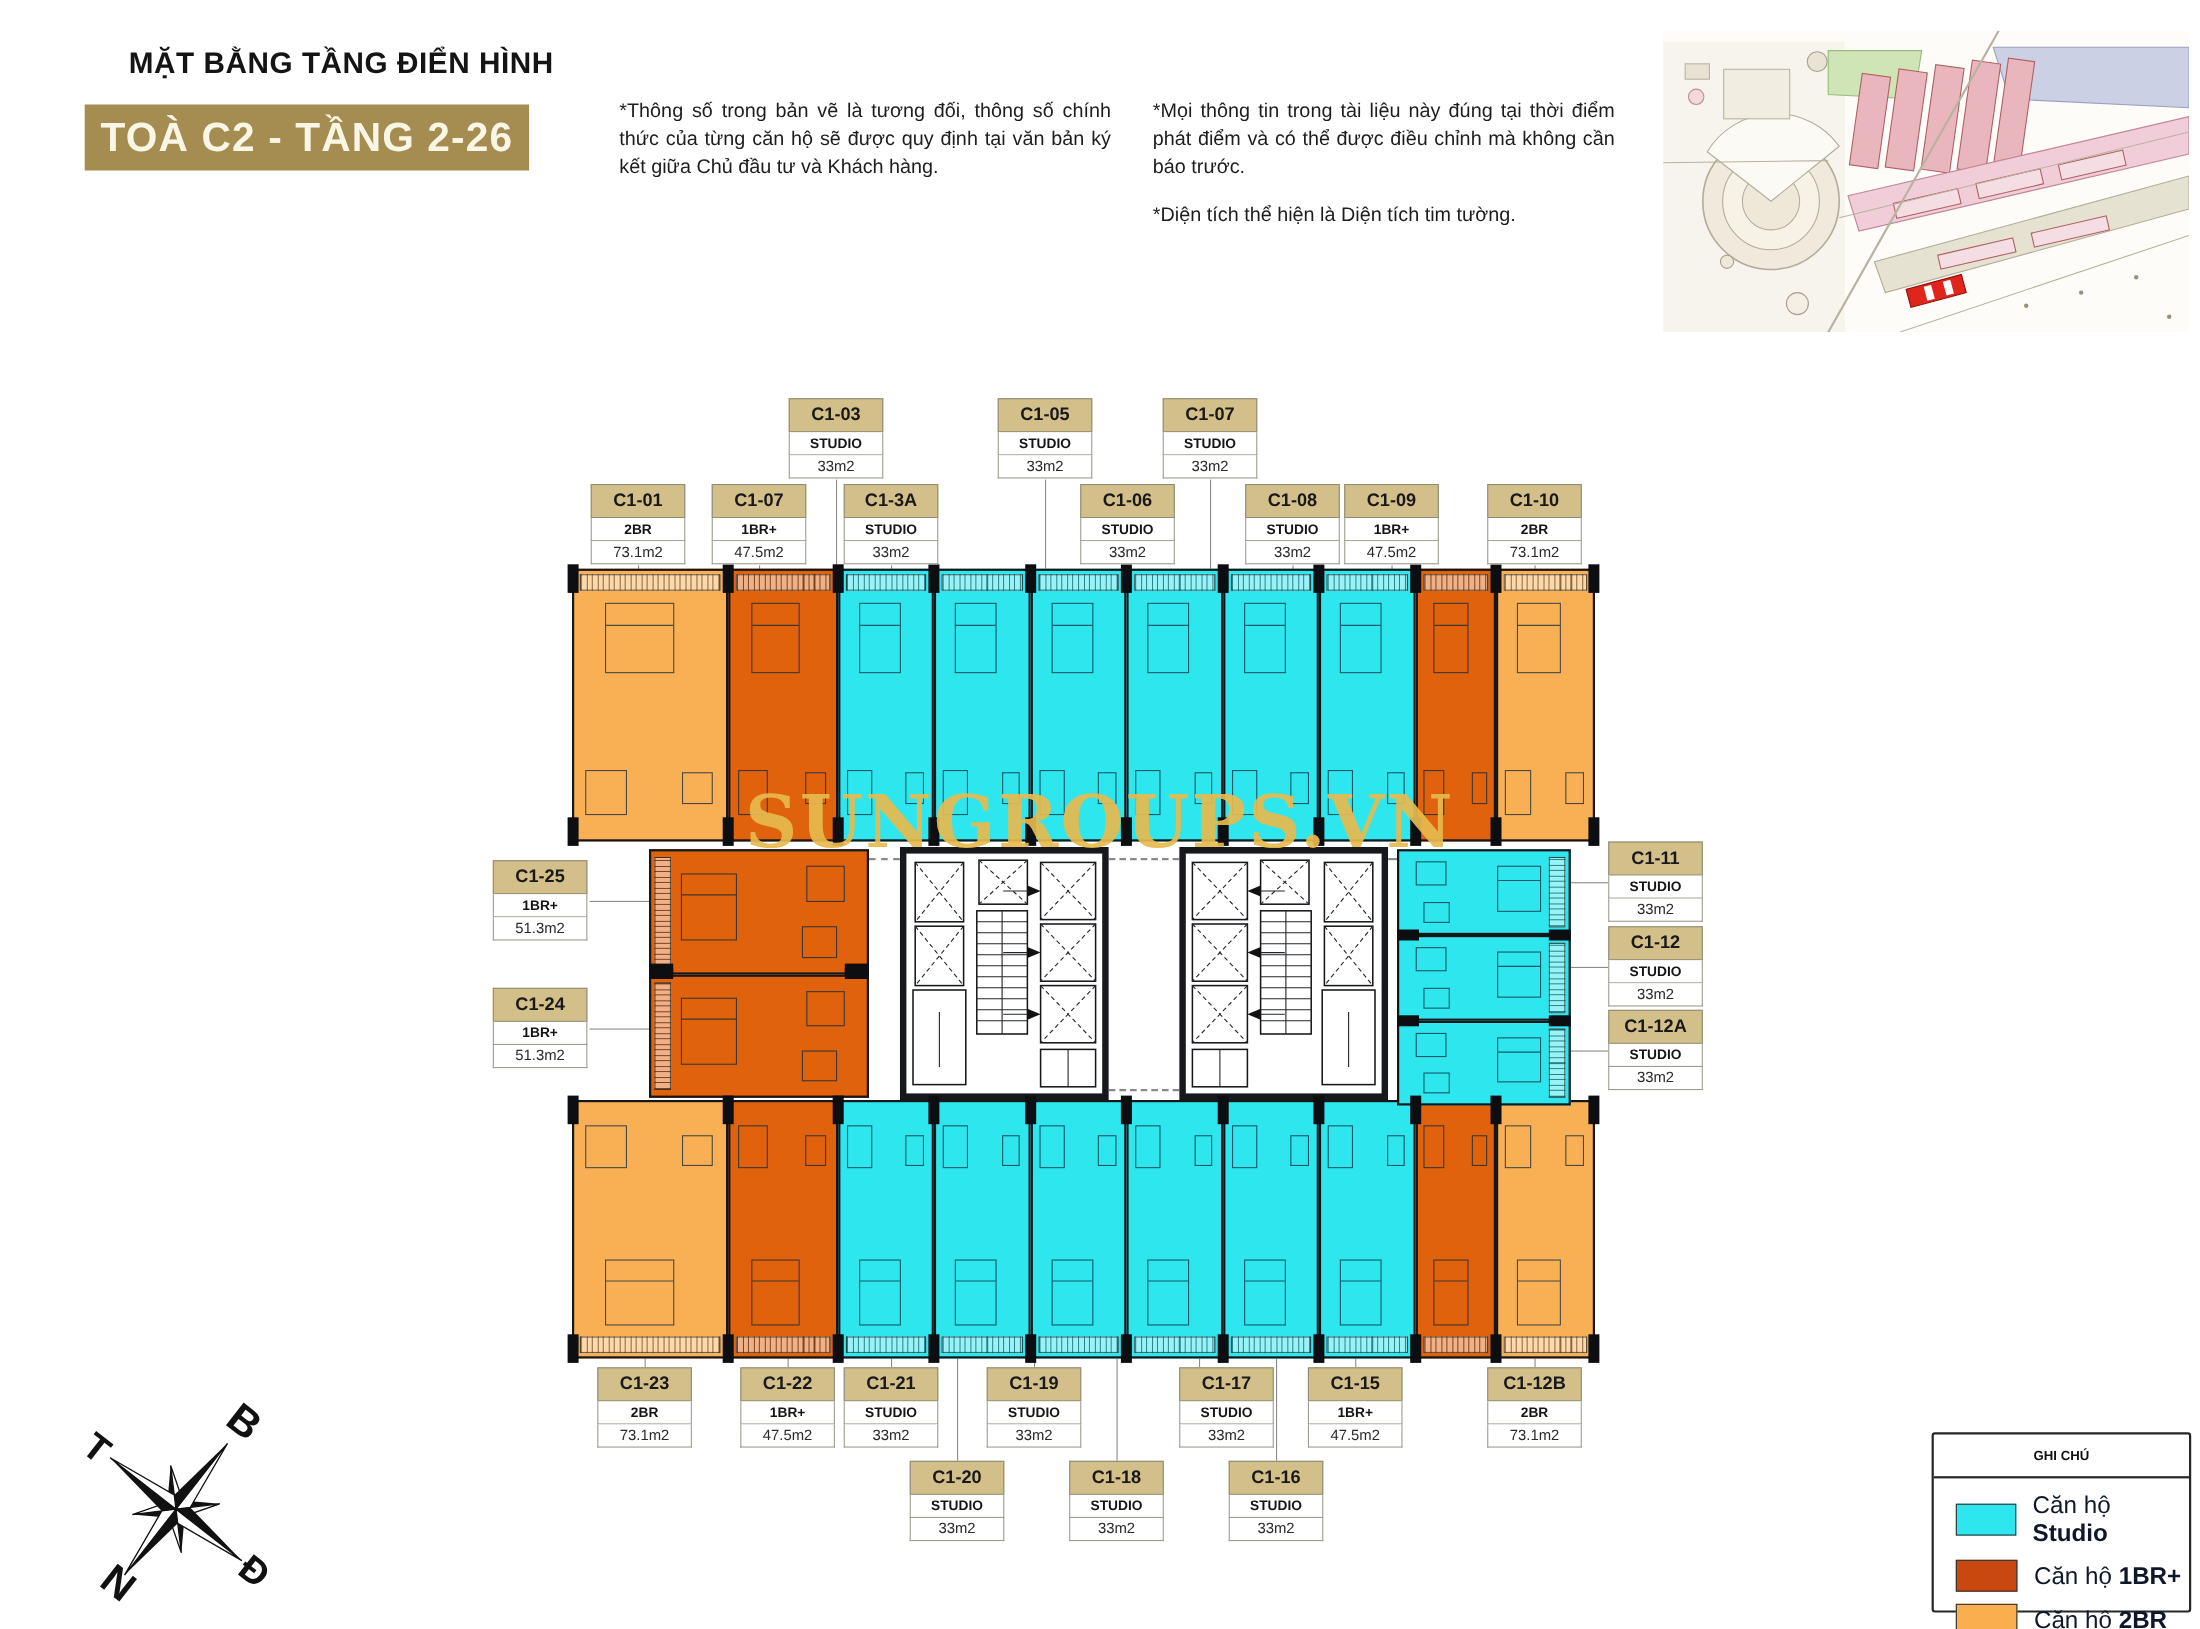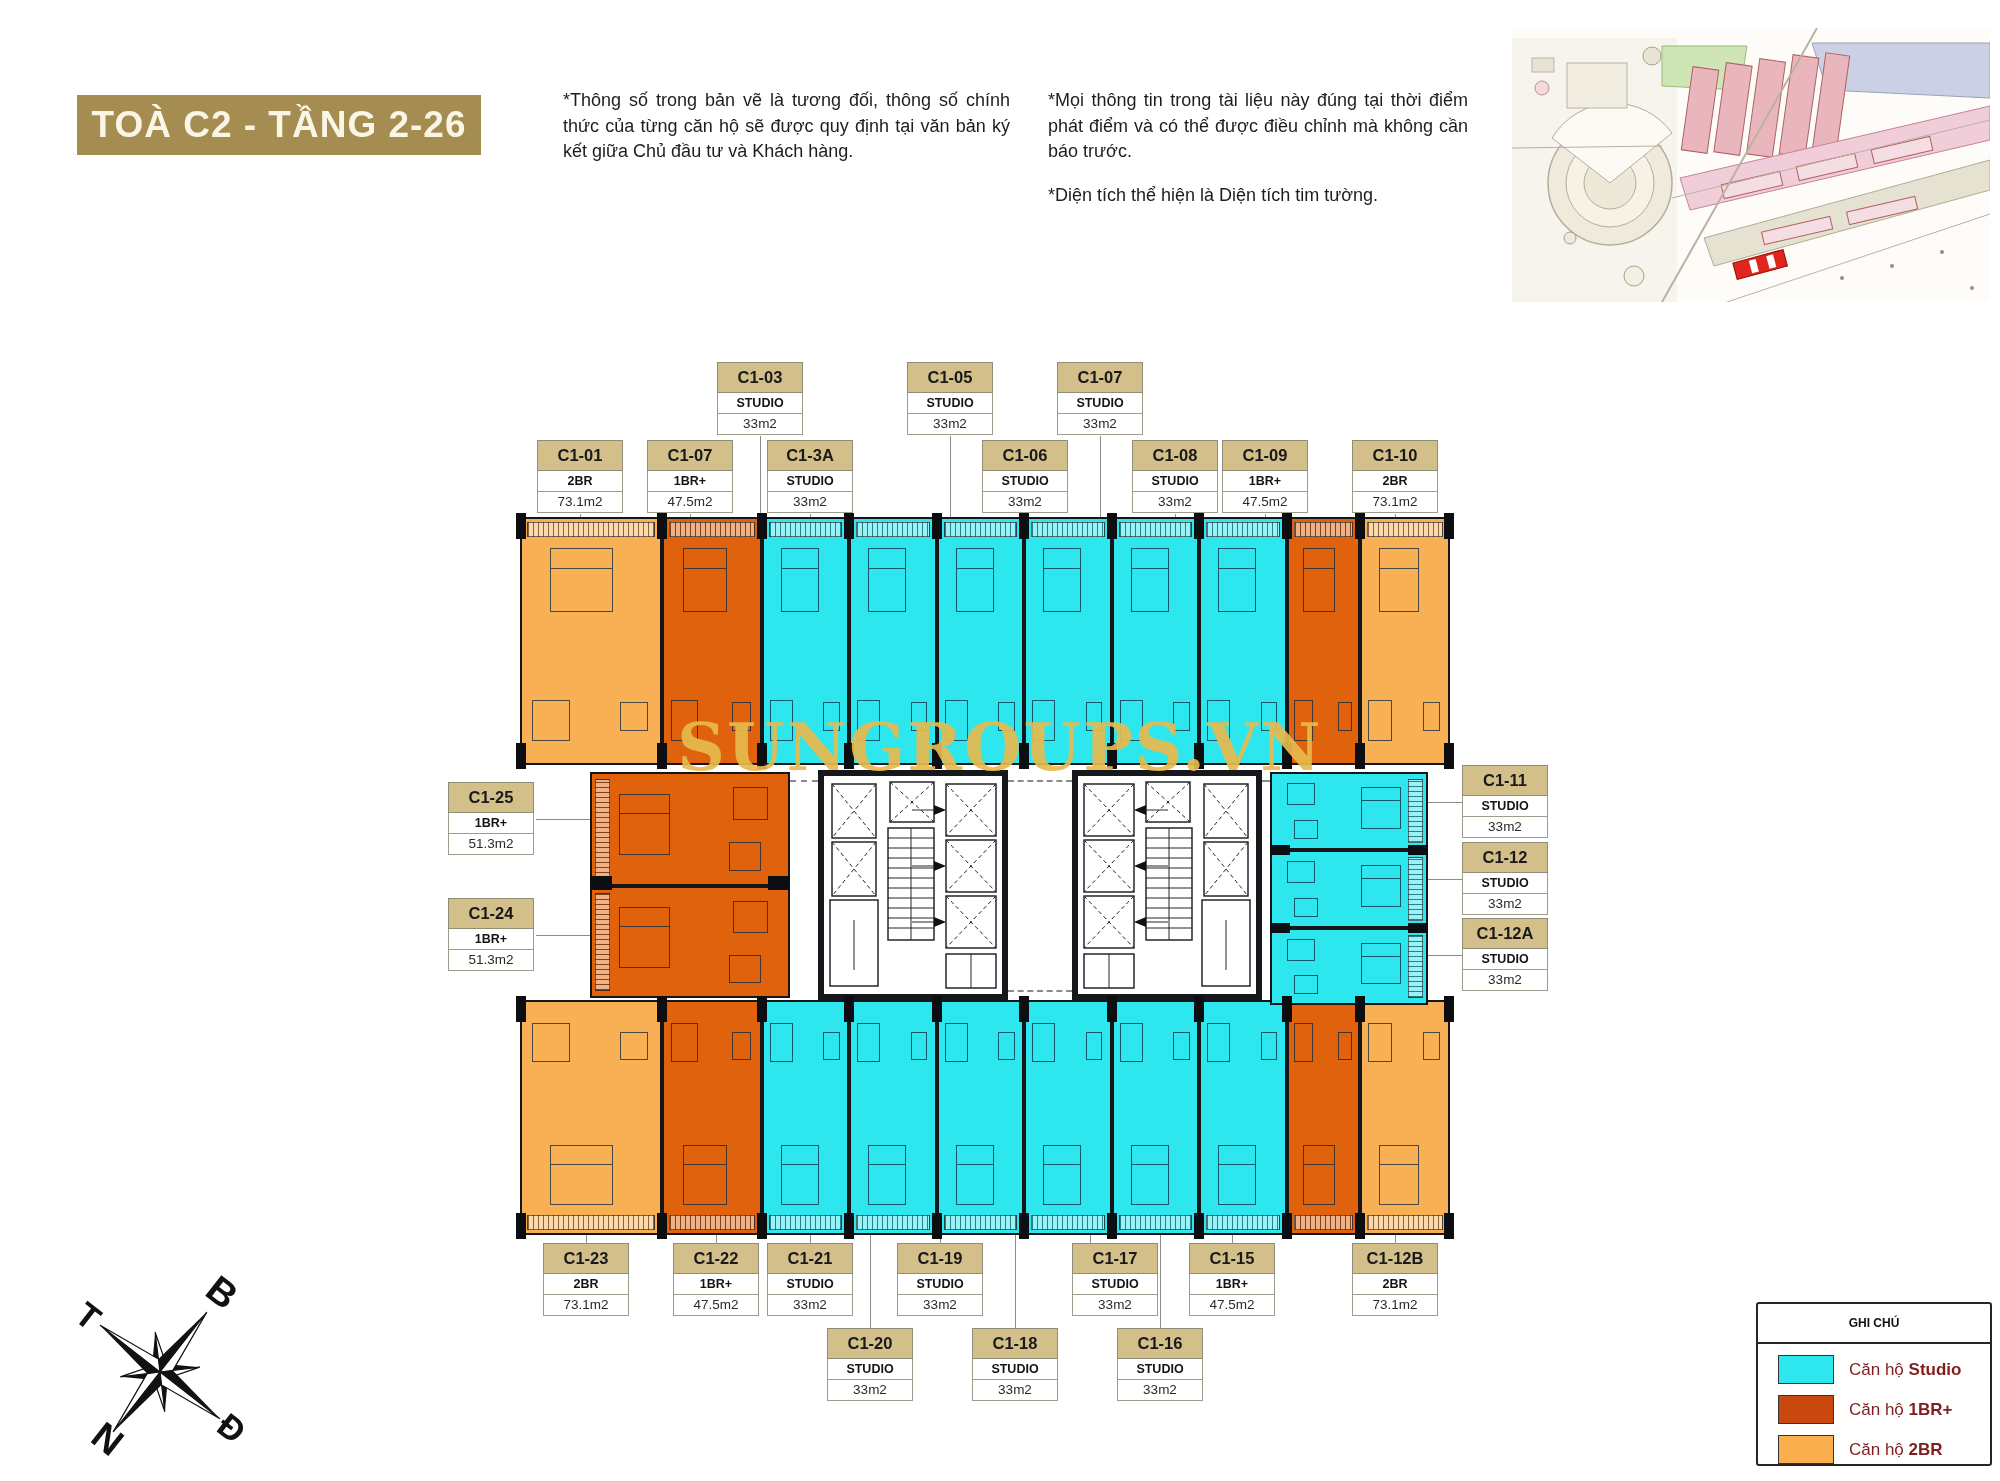--- a/index.html
+++ b/index.html
@@ -34,29 +34,30 @@
   .wm{position:absolute;left:640px;top:708px;width:720px;text-align:center;z-index:40;
       font-family:"DejaVu Serif",serif;font-weight:bold;font-size:66px;color:#e7ba4e;
       opacity:.92;letter-spacing:2px;}
   
   .legend{position:absolute;left:1756px;top:1302px;width:236px;height:164px;background:#fff;
           border:2px solid #262626;border-radius:3px;box-sizing:border-box;}
   .legend .lt{height:38px;line-height:38px;text-align:center;font-weight:bold;font-size:12px;
               border-bottom:2px solid #262626;color:#111;}
   .leg-row{display:flex;align-items:center;margin:11px 0 0 20px;}
   .leg-sw{width:56px;height:29px;border:1px solid #333;margin-right:15px;box-sizing:border-box;}
-  .leg-lb{font-size:17px;color:#7f1d1d;}
+  .leg-lb{font-size:22px;color:#0f172a;}
   .leg-lb b{font-weight:bold;}
   svg text{font-family:"Liberation Sans",sans-serif;}
 </style>
 </head>
 <body>
 
 <div class="canvas">
 
+  <div class="page-title">MẶT BẰNG TẦNG ĐIỂN HÌNH</div>
   <div class="badge" id="badge" style="background: rgb(165, 140, 80);">TOÀ C2 - TẦNG 2-26</div>
 
   <div class="disc" style="left:563px;top:88px;width:447px;">
     <p>*Thông số trong bản vẽ là tương đối, thông số chính thức của từng căn hộ sẽ được quy định tại văn bản ký kết giữa Chủ đầu tư và Khách hàng.</p>
   </div>
   <div class="disc" style="left:1048px;top:88px;width:420px;">
     <p>*Mọi thông tin trong tài liệu này đúng tại thời điểm phát điểm và có thể được điều chỉnh mà không cần báo trước.</p>
     <p>*Diện tích thể hiện là Diện tích tim tường.</p>
   </div>
 

